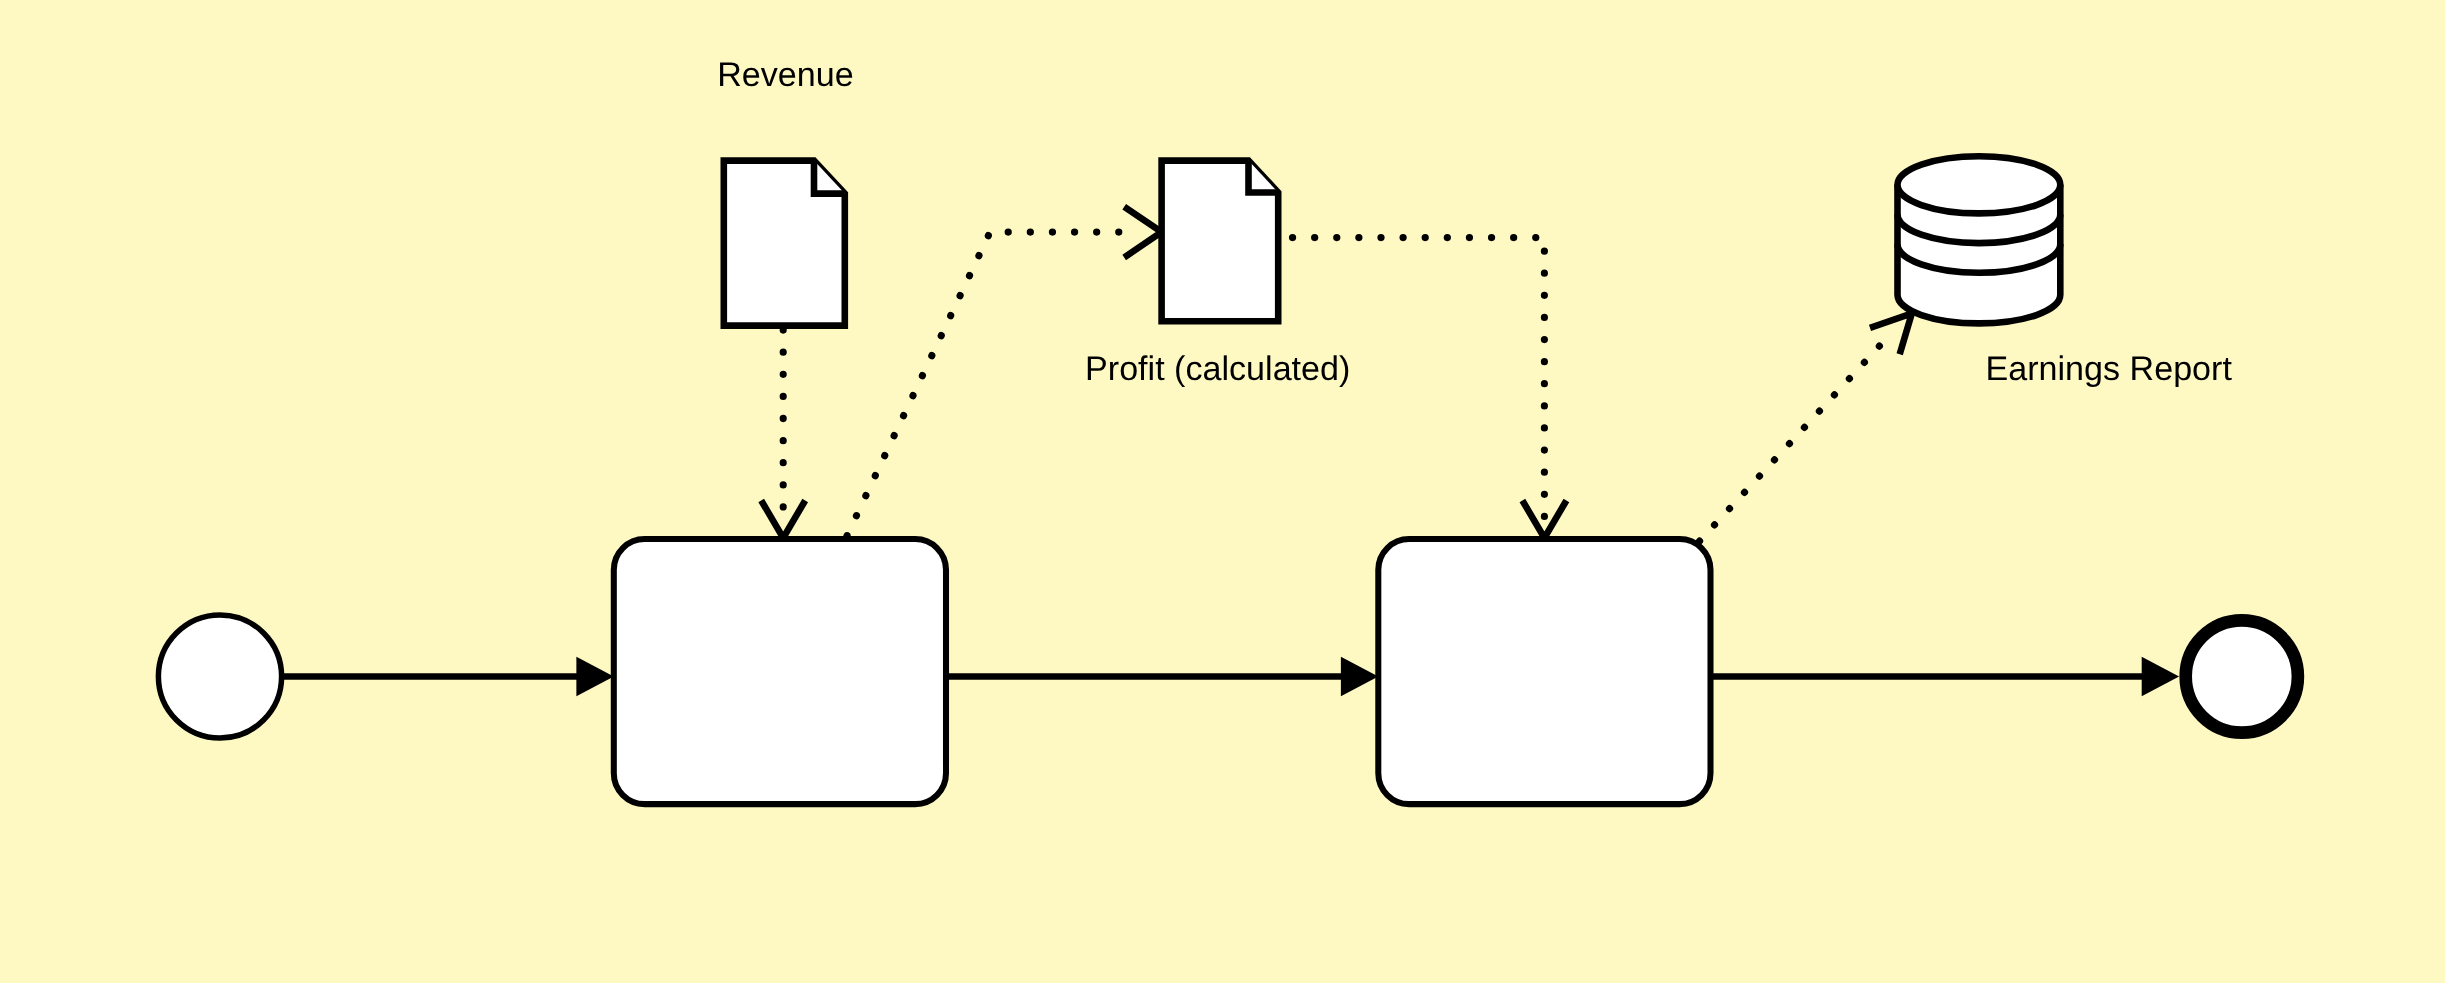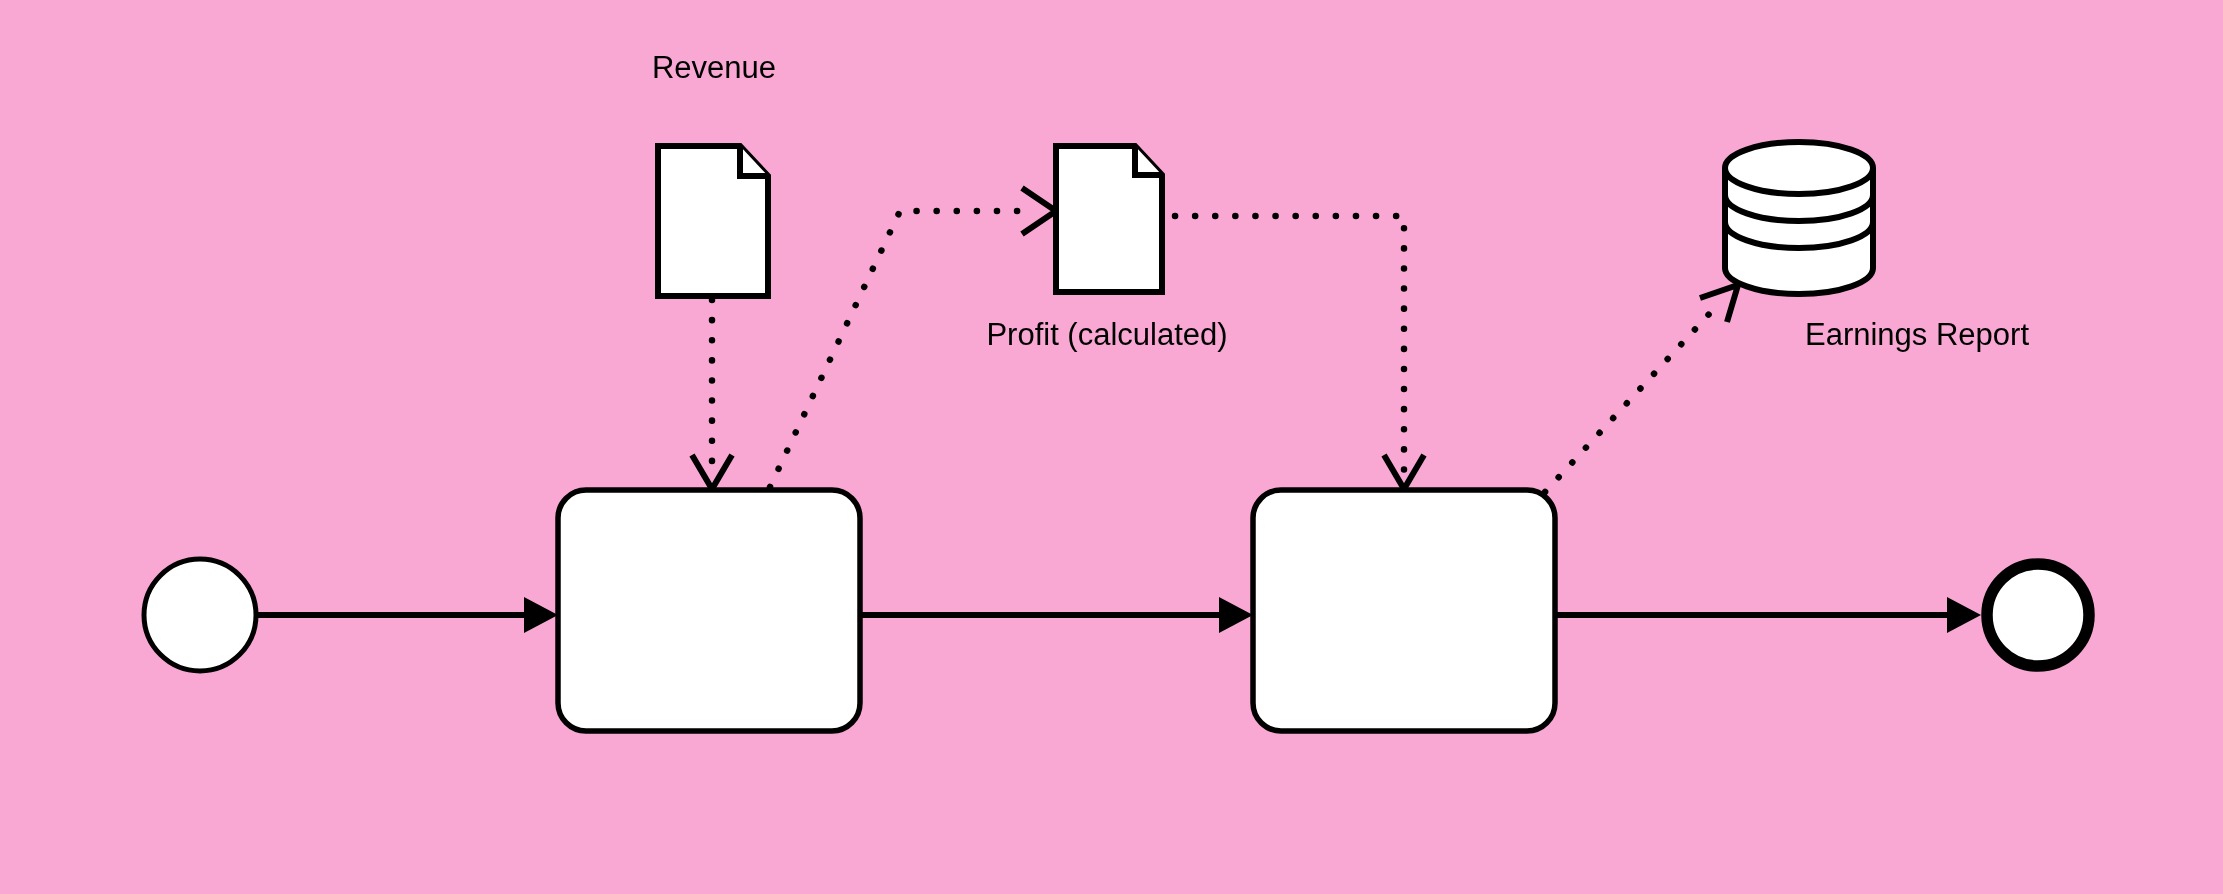--- a/index.html
+++ b/index.html
@@ -7,21 +7,21 @@
     padding: 0;
     background: #ffffff;
   }
   body {
     font-family: "Liberation Sans", sans-serif;
   }
   #canvas {
     position: relative;
     width: 2223px;
     height: 894px;
-    background: #f9a8d4;
+    background: #fef9c3;
     overflow: hidden;
   }
   #canvas svg {
     display: block;
     width: 2223px;
     height: 894px;
   }
   .task-shape {
     fill: #ffffff;
     stroke: #000000;

